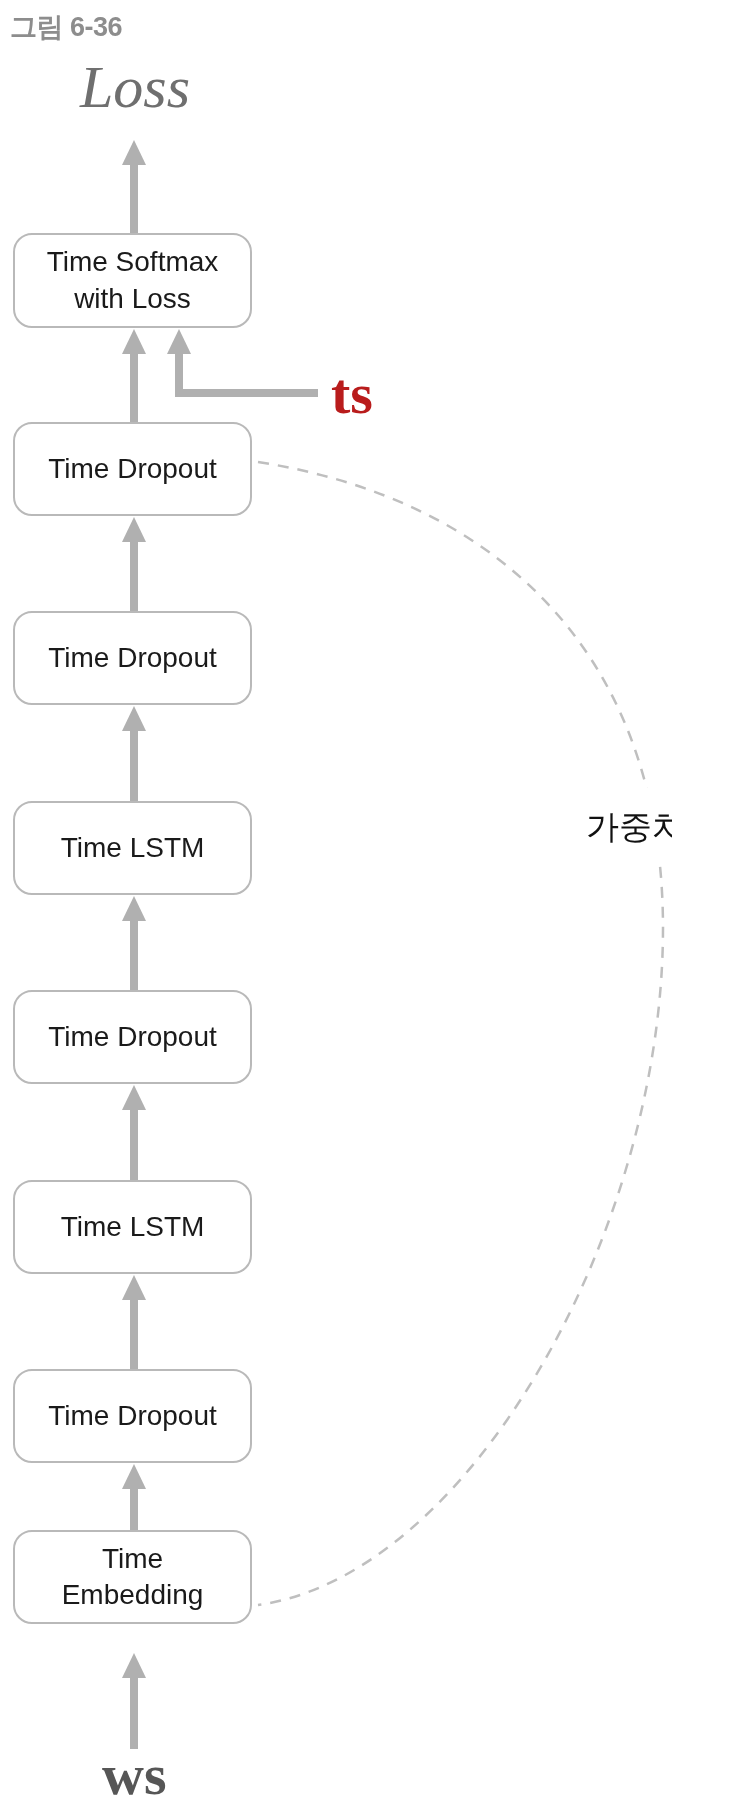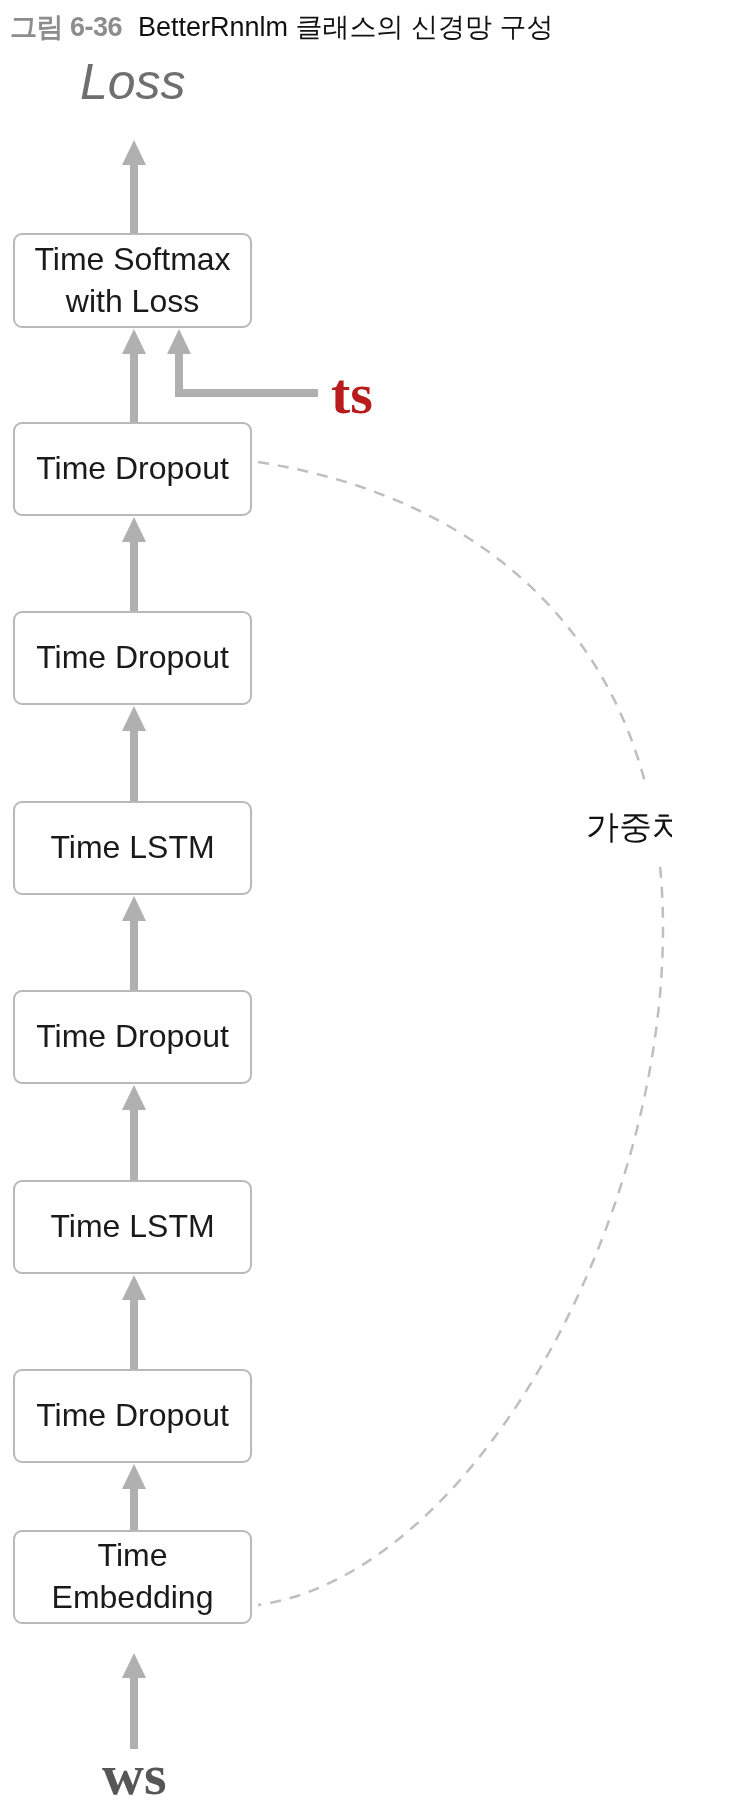--- a/index.html
+++ b/index.html
@@ -43,46 +43,46 @@
     z-index: 1;
   }
   .node-box {
     position: absolute;
     left: 13px;
     width: 239px;
     height: 94px;
     box-sizing: border-box;
     background: #ffffff;
     border: 2.5px solid #b9b9b9;
-    border-radius: 9px;
+    border-radius: 19px;
     display: flex;
     align-items: center;
     justify-content: center;
     text-align: center;
-    font-size: 32px;
+    font-size: 28px;
     line-height: 1.3;
     color: #1a1a1a;
     z-index: 2;
     padding: 0 14px;
   }
   .b0 { top: 233px; height: 95px; }
   .b1 { top: 422px; }
   .b2 { top: 611px; }
   .b3 { top: 801px; }
   .b4 { top: 990px; }
   .b5 { top: 1180px; }
   .b6 { top: 1369px; }
   .b7 { top: 1530px; }
   .loss-label {
     position: absolute;
     left: 80px;
     top: 57px;
-    font-family: Liberation Sans, sans-serif;
+    font-family: Liberation Serif, serif;
     font-style: italic;
-    font-size: 50px;
+    font-size: 60px;
     color: #6f6f6f;
     z-index: 2;
     line-height: 1;
   }
   .ts-label {
     position: absolute;
     left: 331px;
     top: 365px;
     font-family: "Liberation Serif", serif;
     font-weight: bold;
@@ -115,21 +115,20 @@
     line-height: 1;
   }
 </style>
 </head>
 <body>
 
 <div class="canvas">
 
   <div class="figure-title">
     <span class="figure-label">그림 6-36</span>
-    <span class="figure-text">BetterRnnlm 클래스의 신경망 구성</span>
   </div>
 
   <svg class="wires" width="750" height="1810" viewBox="0 0 750 1810">
 
     <path d="M 258 462 C 490 498, 663 648, 663 928 C 663 1232, 468 1576, 258 1605" fill="none" stroke="#bfbfbf" stroke-width="2.5" stroke-dasharray="11 9"></path>
 
     <g stroke="#b0b0b0" stroke-width="8" fill="#b0b0b0">
 
       <line x1="134" y1="233" x2="134" y2="162"></line>
       <polygon stroke="none" points="134,140 122,165 146,165"></polygon>

